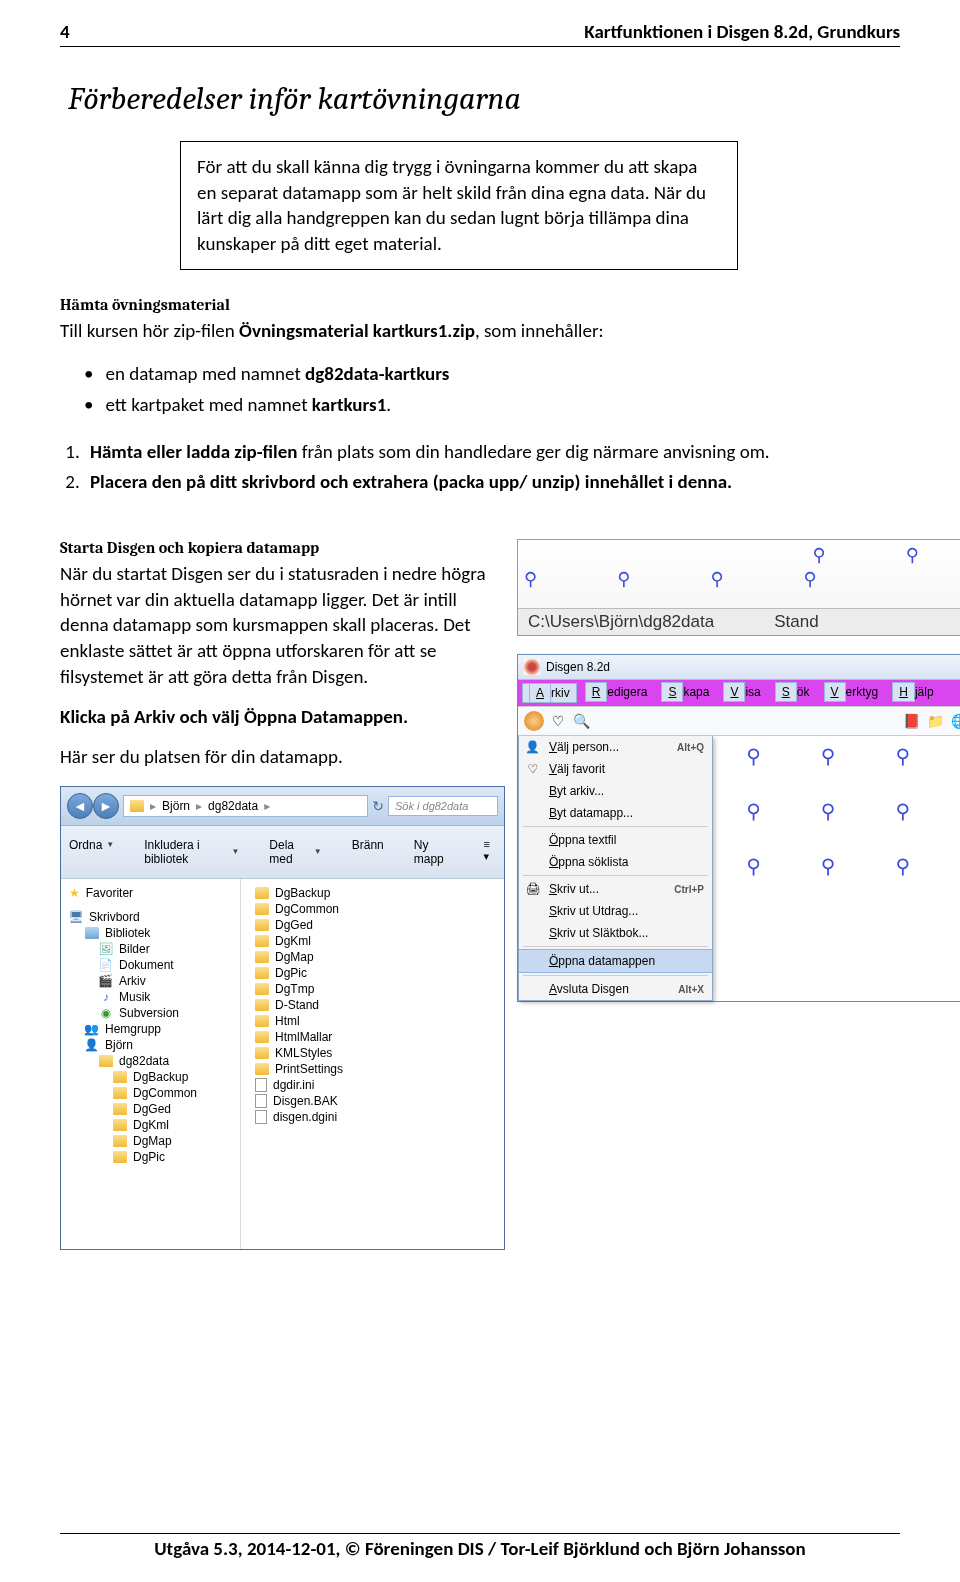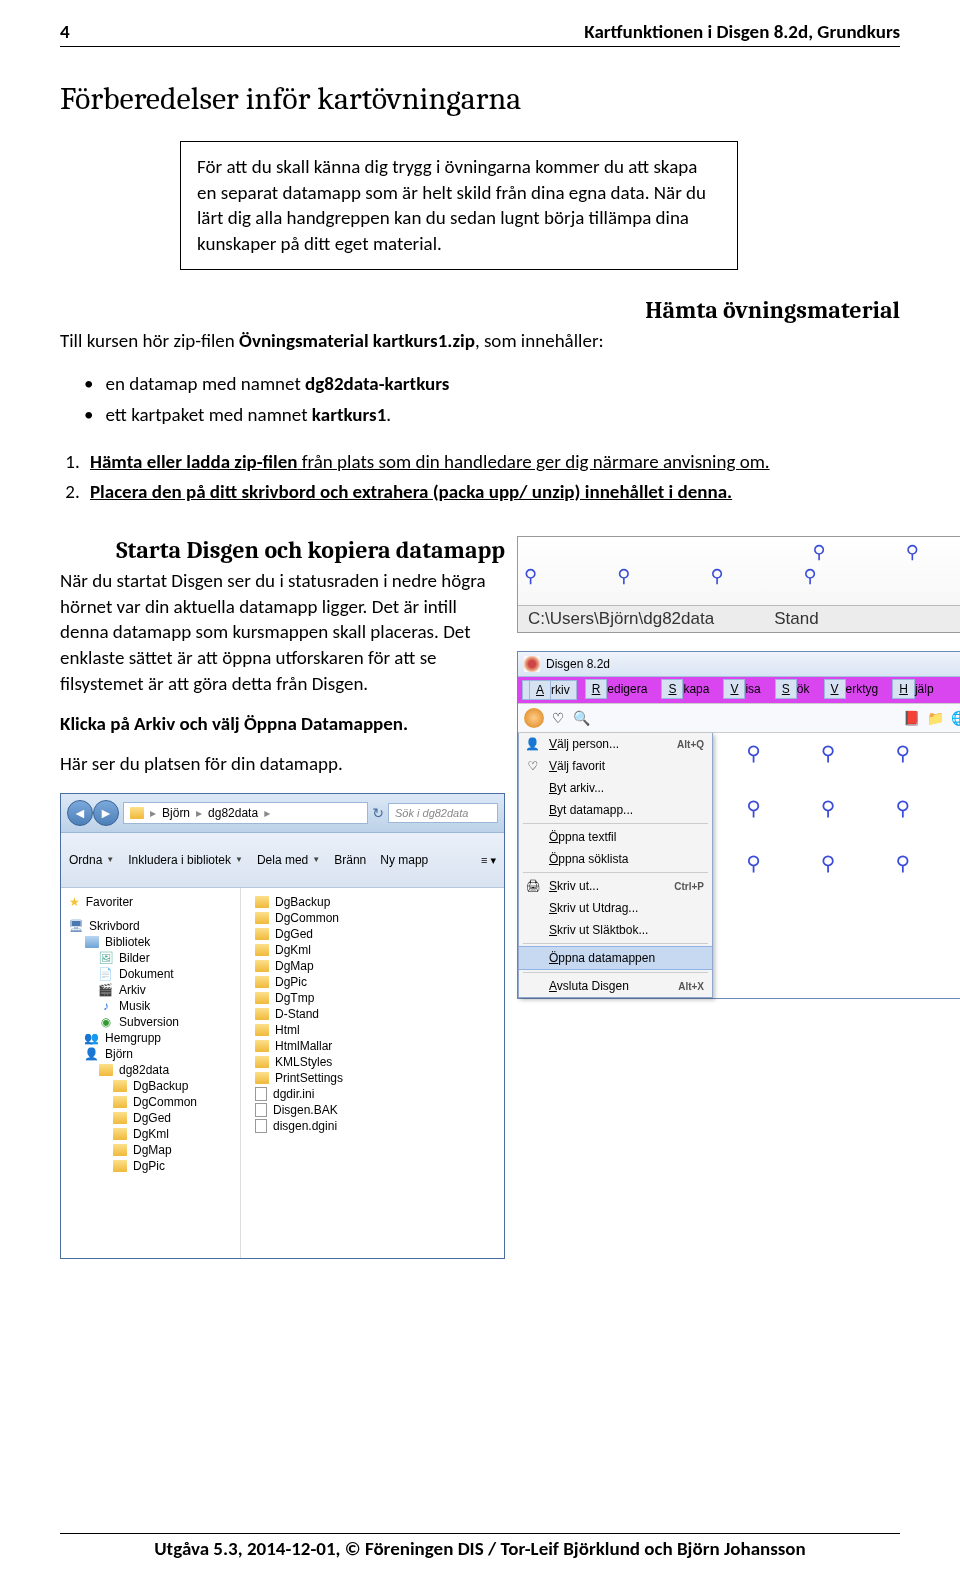--- a/index.html
+++ b/index.html
@@ -31,59 +31,59 @@
     position: absolute;
     top: 46px;
     left: 60px;
     right: 60px;
     border-top: 1px solid #000;
   }
   .content {
     margin-top: 60px;
   }
   h1.italic-title {
+    font-style: italic;
     font-weight: normal;
     font-family: "Cambria", "Times New Roman", serif;
     font-size: 32px;
     margin-bottom: 24px;
+    margin-left: 8px;
   }
   .box {
     border: 1px solid #000;
     padding: 12px 16px;
     margin: 0 0 26px 120px;
     width: 558px;
     font-size: 19px;
     line-height: 1.35;
   }
   h2 {
     font-family: "Cambria", "Times New Roman", serif;
     font-weight: bold;
-    font-size: 24px;
+    font-size: 16px;
     margin-bottom: 4px;
-    text-align: right;
   }
   .body-text {
     font-size: 19px;
     line-height: 1.35;
   }
   ul.bullets {
     list-style: none;
     margin: 14px 0 18px 24px;
     font-size: 19px;
     line-height: 1.6;
   }
   ul.bullets li::before {
     content: "•";
     margin-right: 12px;
   }
   ol.numbered {
-    margin: 0 0 31px 24px;
+    margin: 0 0 44px 24px;
     font-size: 19px;
     line-height: 1.45;
-    text-decoration: underline;
   }
   ol.numbered li { margin-bottom: 2px; padding-left: 6px; }
   .two-col {
     display: flex;
     gap: 12px;
     align-items: flex-start;
   }
   .left-col {
     flex: 0 0 420px;
   }
@@ -274,25 +274,25 @@
     border: 1px solid #9bb6d6;
     padding: 3px 6px;
     color: #888;
     font-style: italic;
     font-size: 11px;
     display:flex;gap:4px;
   }
   .explorer-toolbar {
     background: linear-gradient(#eaf0f9,#d9e3f0);
     border-bottom: 1px solid #b5c8dd;
-    padding: 20px 8px;
-    display: flex;
-    gap: 14px;
-    font-size: 12px;
-    align-items:flex-end;
+    padding: 12px 8px;
+    display: flex;
+    gap: 30px;
+    font-size: 12px;
+    align-items:flex-start;
   }
   .explorer-toolbar span { display:flex;align-items:center;gap:4px; }
   .tri { font-size: 8px; color: #444; }
   .explorer-body {
     display: flex;
     height: 370px;
   }
   .ex-nav {
     width: 180px;
     border-right: 1px solid #ddd;

